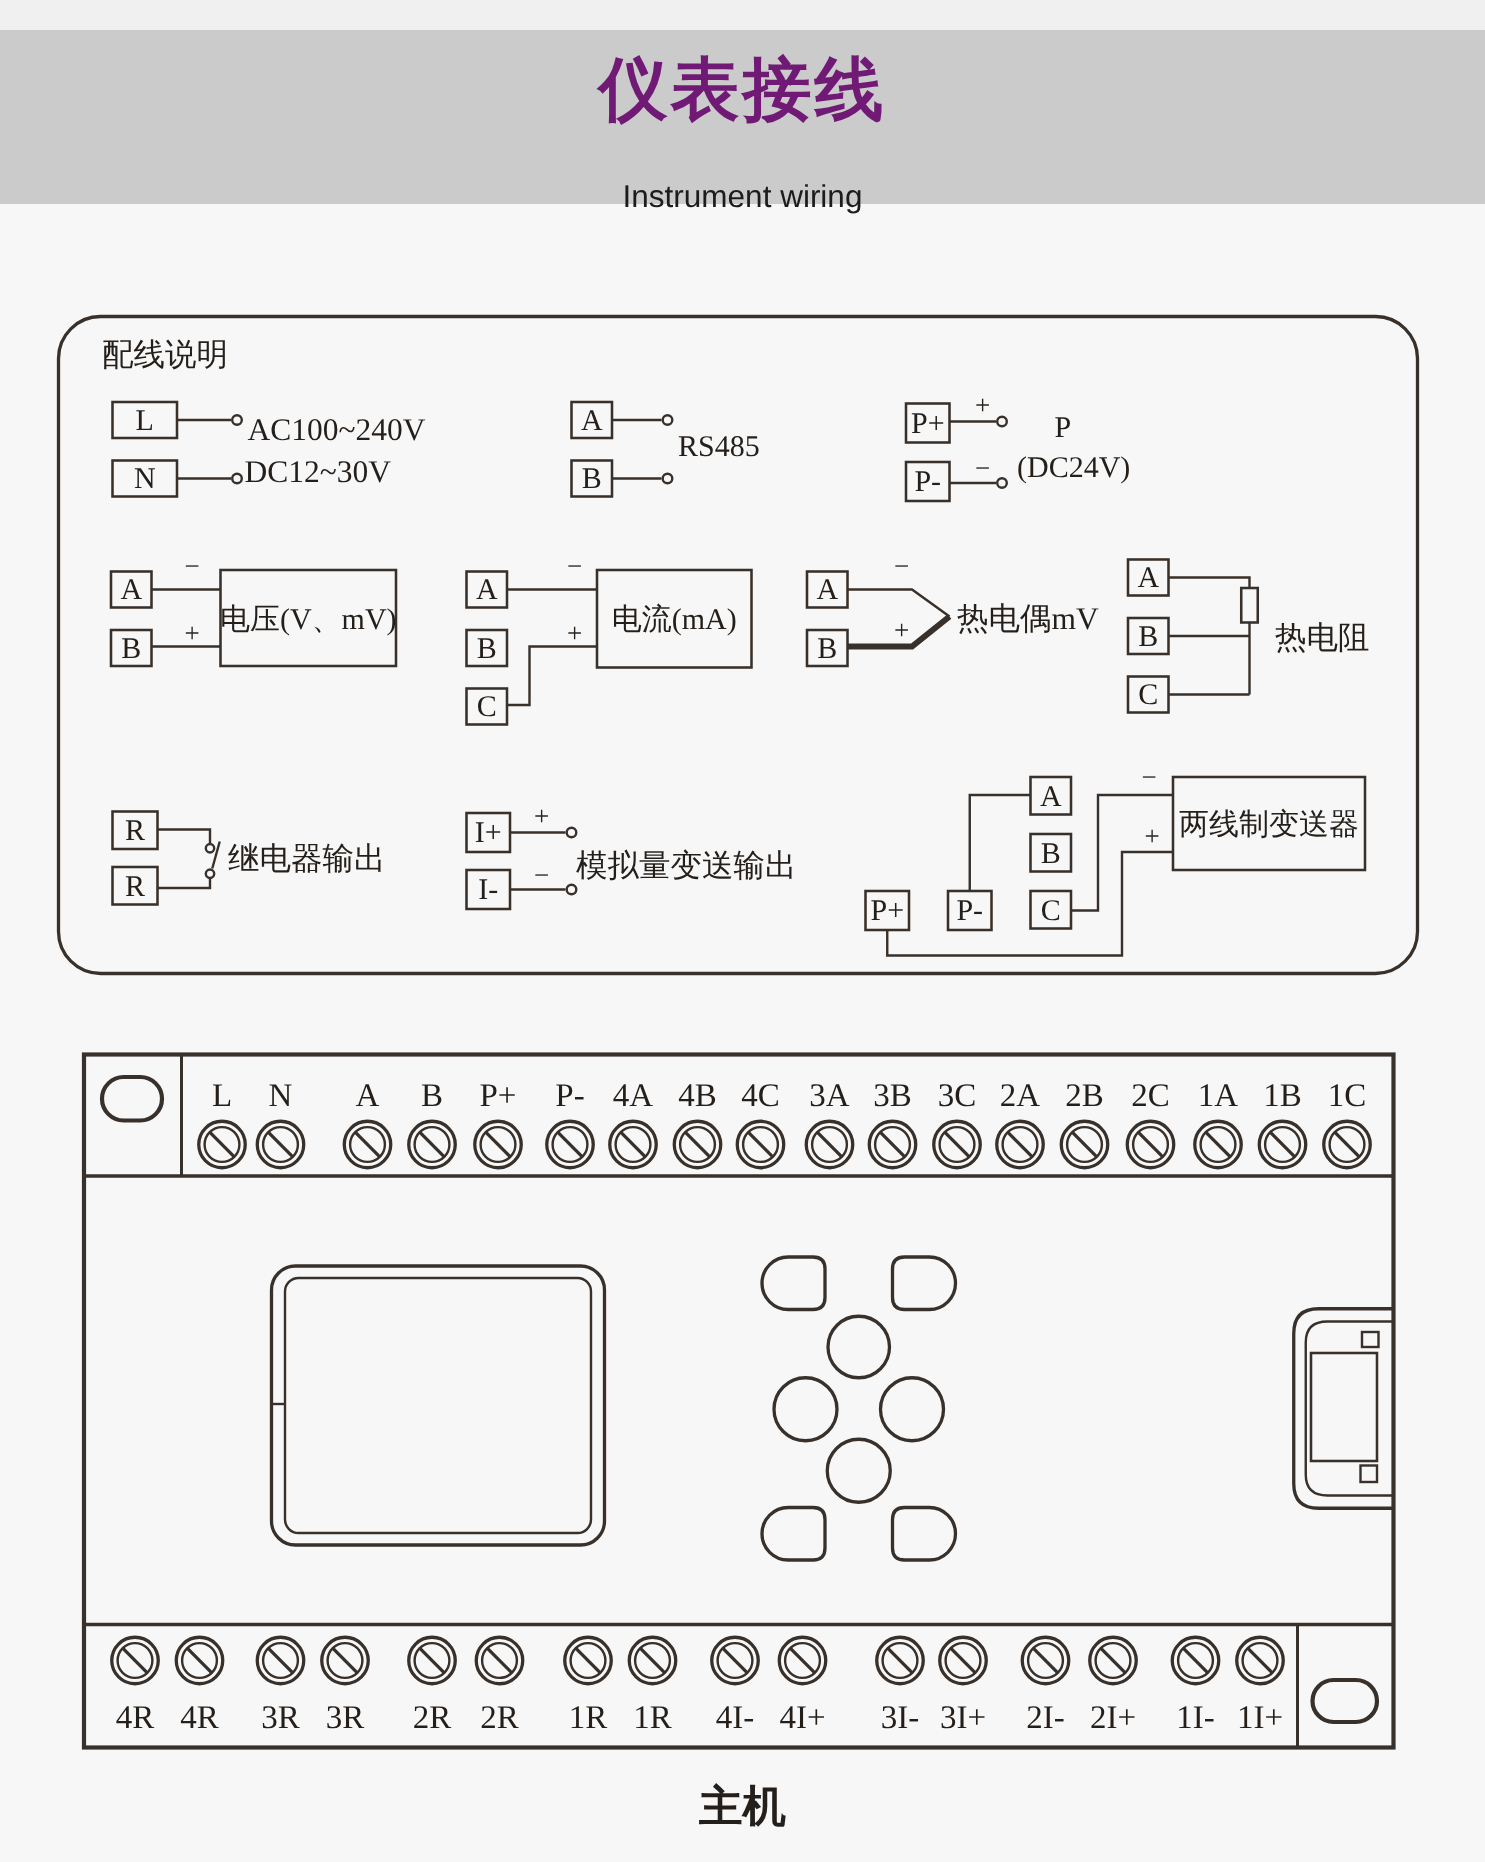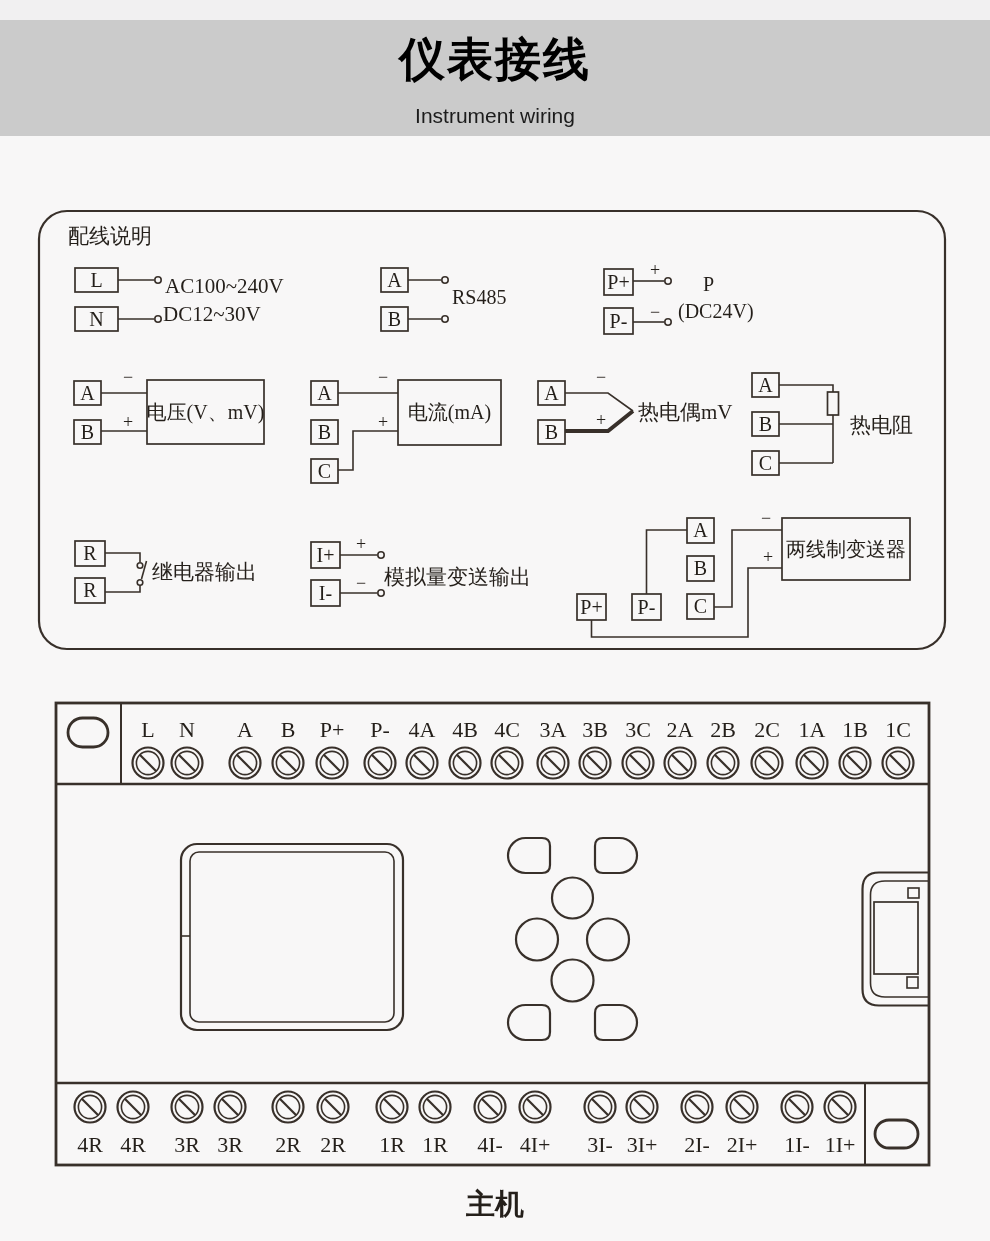--- a/index.html
+++ b/index.html
@@ -1,21 +1,21 @@
 <!DOCTYPE html>
 <html><head>
 <meta charset="utf-8">
 <style>
   html,body{margin:0;padding:0;}
   body{width:990px;height:1241px;background:#f8f7f7;position:relative;
        font-family:"Liberation Sans","DejaVu Sans",sans-serif;}
   .top-strip{position:absolute;left:0;top:0;width:990px;height:20px;background:#f1f0f1;}
   .header-band{position:absolute;left:0;top:20px;width:990px;height:116px;background:#cbcbcb;
                display:flex;flex-direction:column;align-items:center;justify-content:center;}
-  .header-band h1{margin:0;font-size:46px;font-weight:700;color:#000000;letter-spacing:2px;
+  .header-band h1{margin:16px;font-size:46px;font-weight:700;color:#701a75;letter-spacing:2px;
                   font-family:"Liberation Sans","DejaVu Sans",sans-serif;}
   .header-band .subtitle{margin-top:13px;font-size:21px;color:#1c1c1c;}
   svg{position:absolute;left:0;top:0;}
   svg text{font-family:"Liberation Serif","DejaVu Serif",serif;fill:#241f1a;}
   .ln{stroke:#38302a;stroke-width:2;fill:none;}
   .thin{stroke-width:1.6;}
   .thick{stroke-width:4;}
   .bx{stroke:#38302a;stroke-width:1.7;fill:none;}
   .dot{stroke:#38302a;stroke-width:1.6;fill:#f8f7f7;}
   .t18{font-size:18px;} .t20{font-size:20px;} .t21{font-size:21px;} .t22{font-size:22px;}

